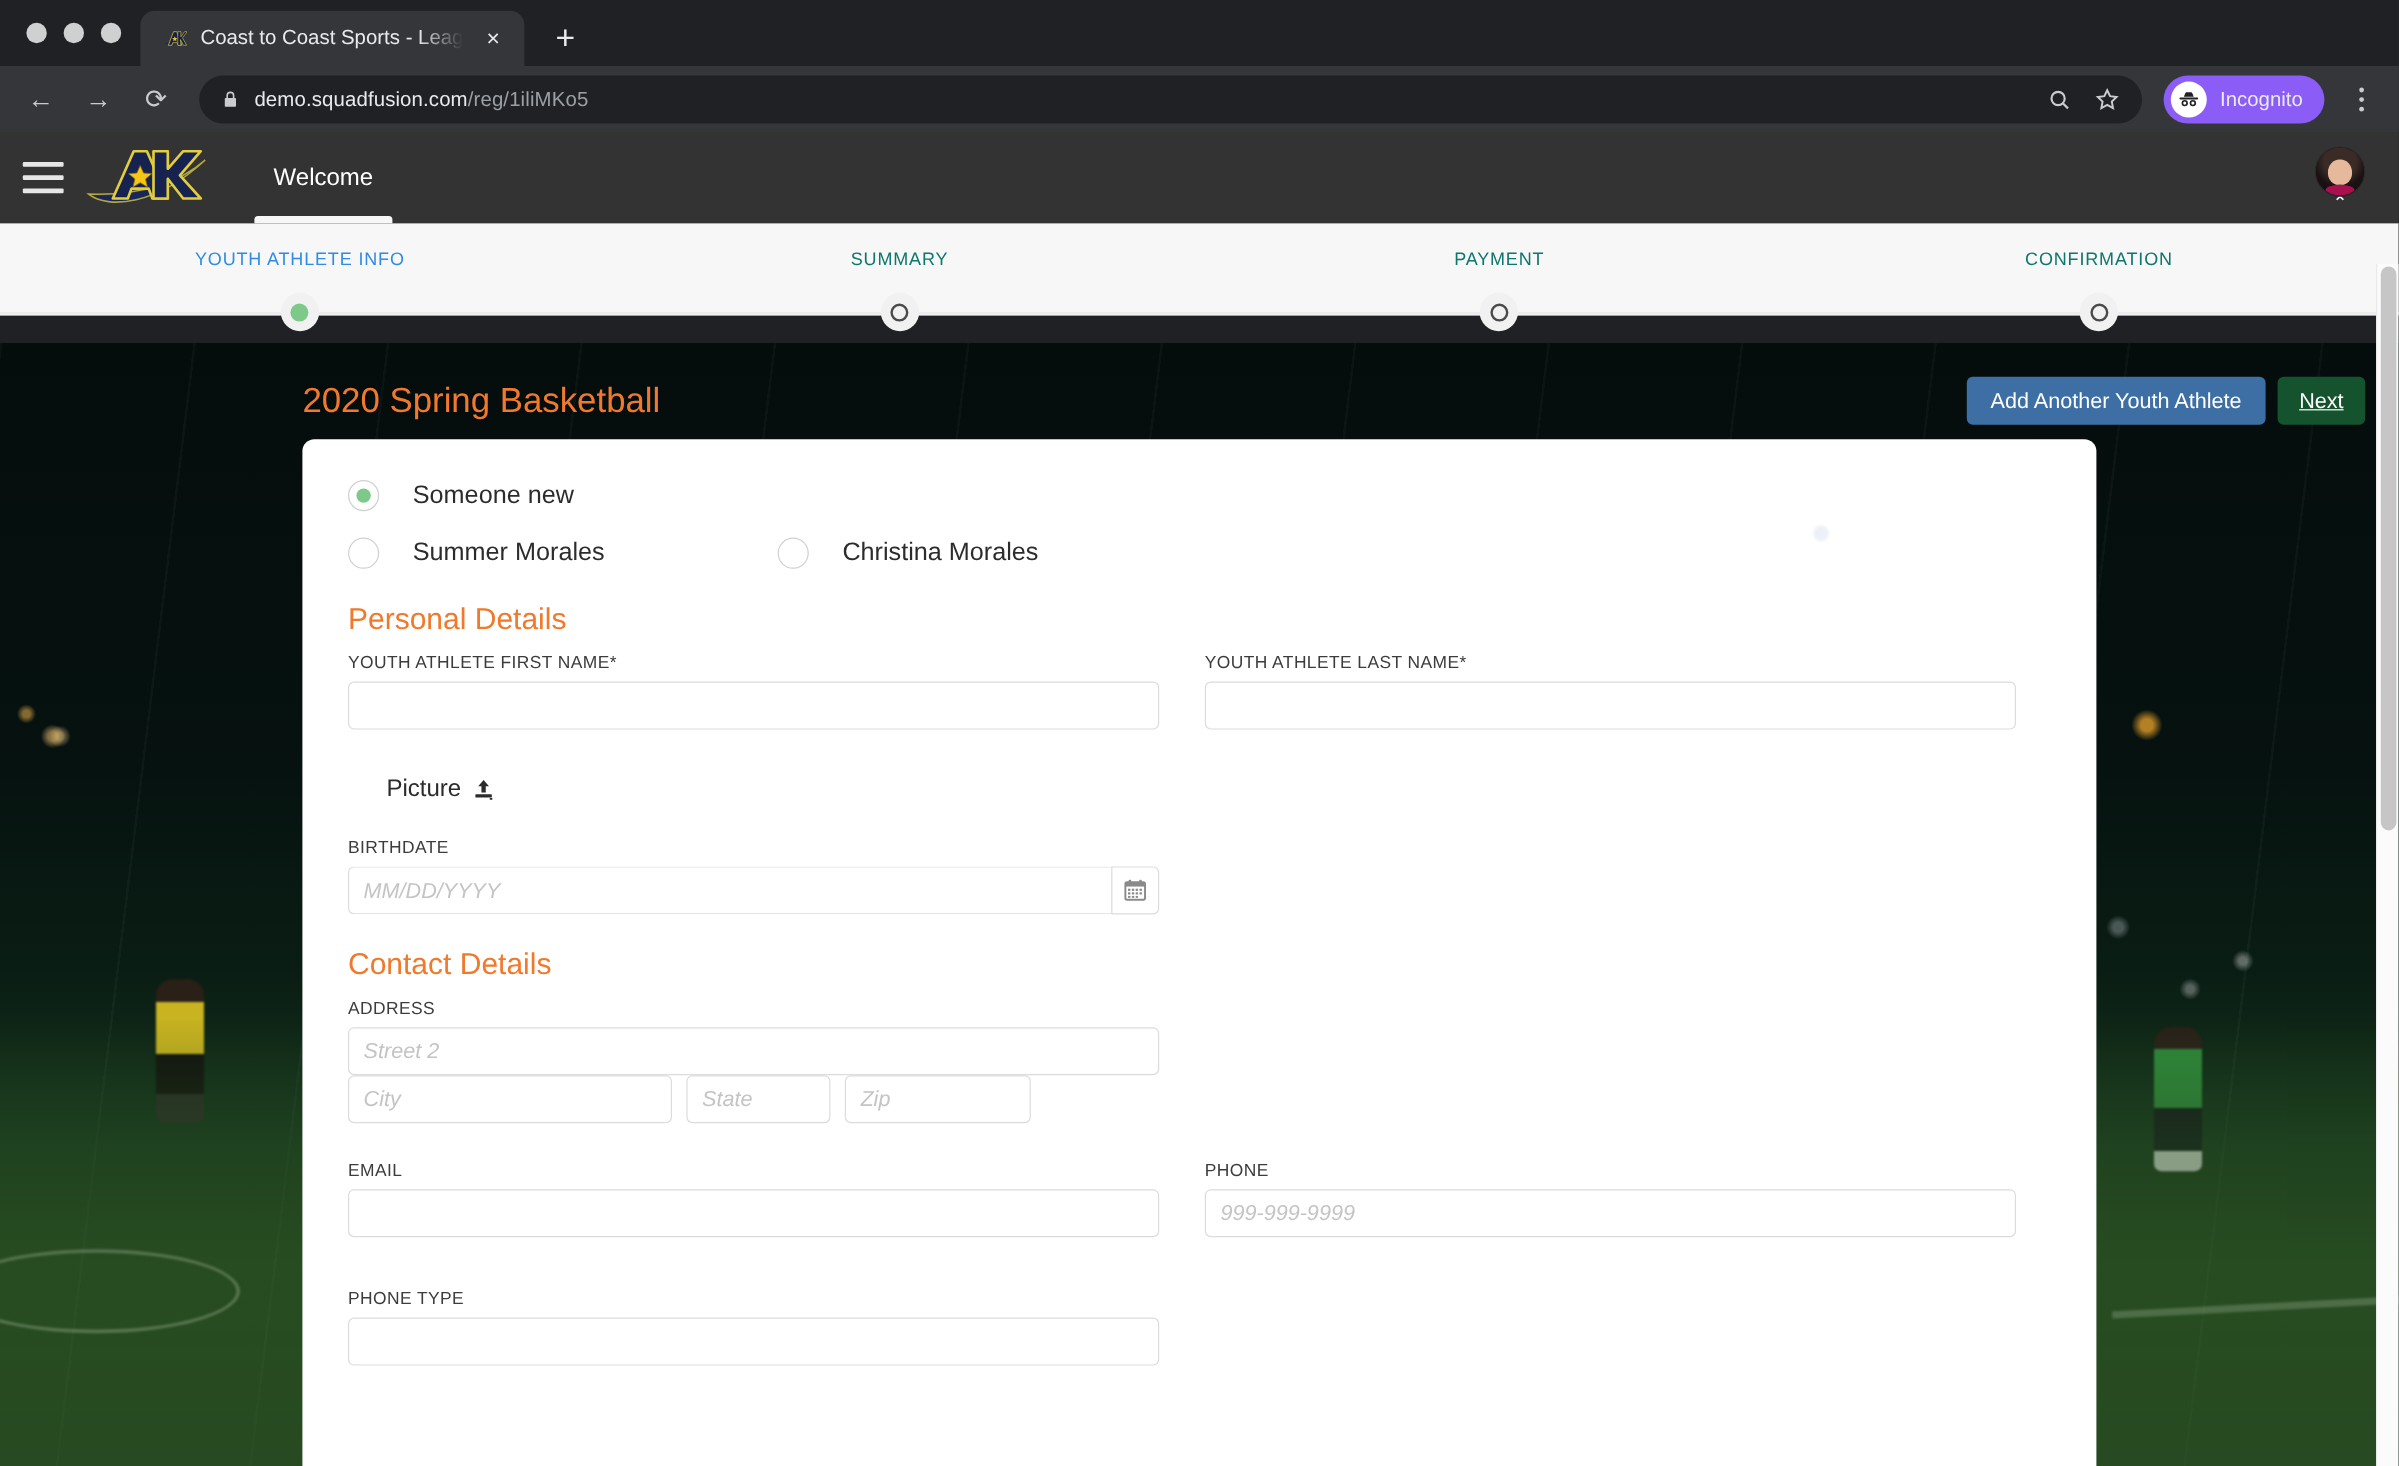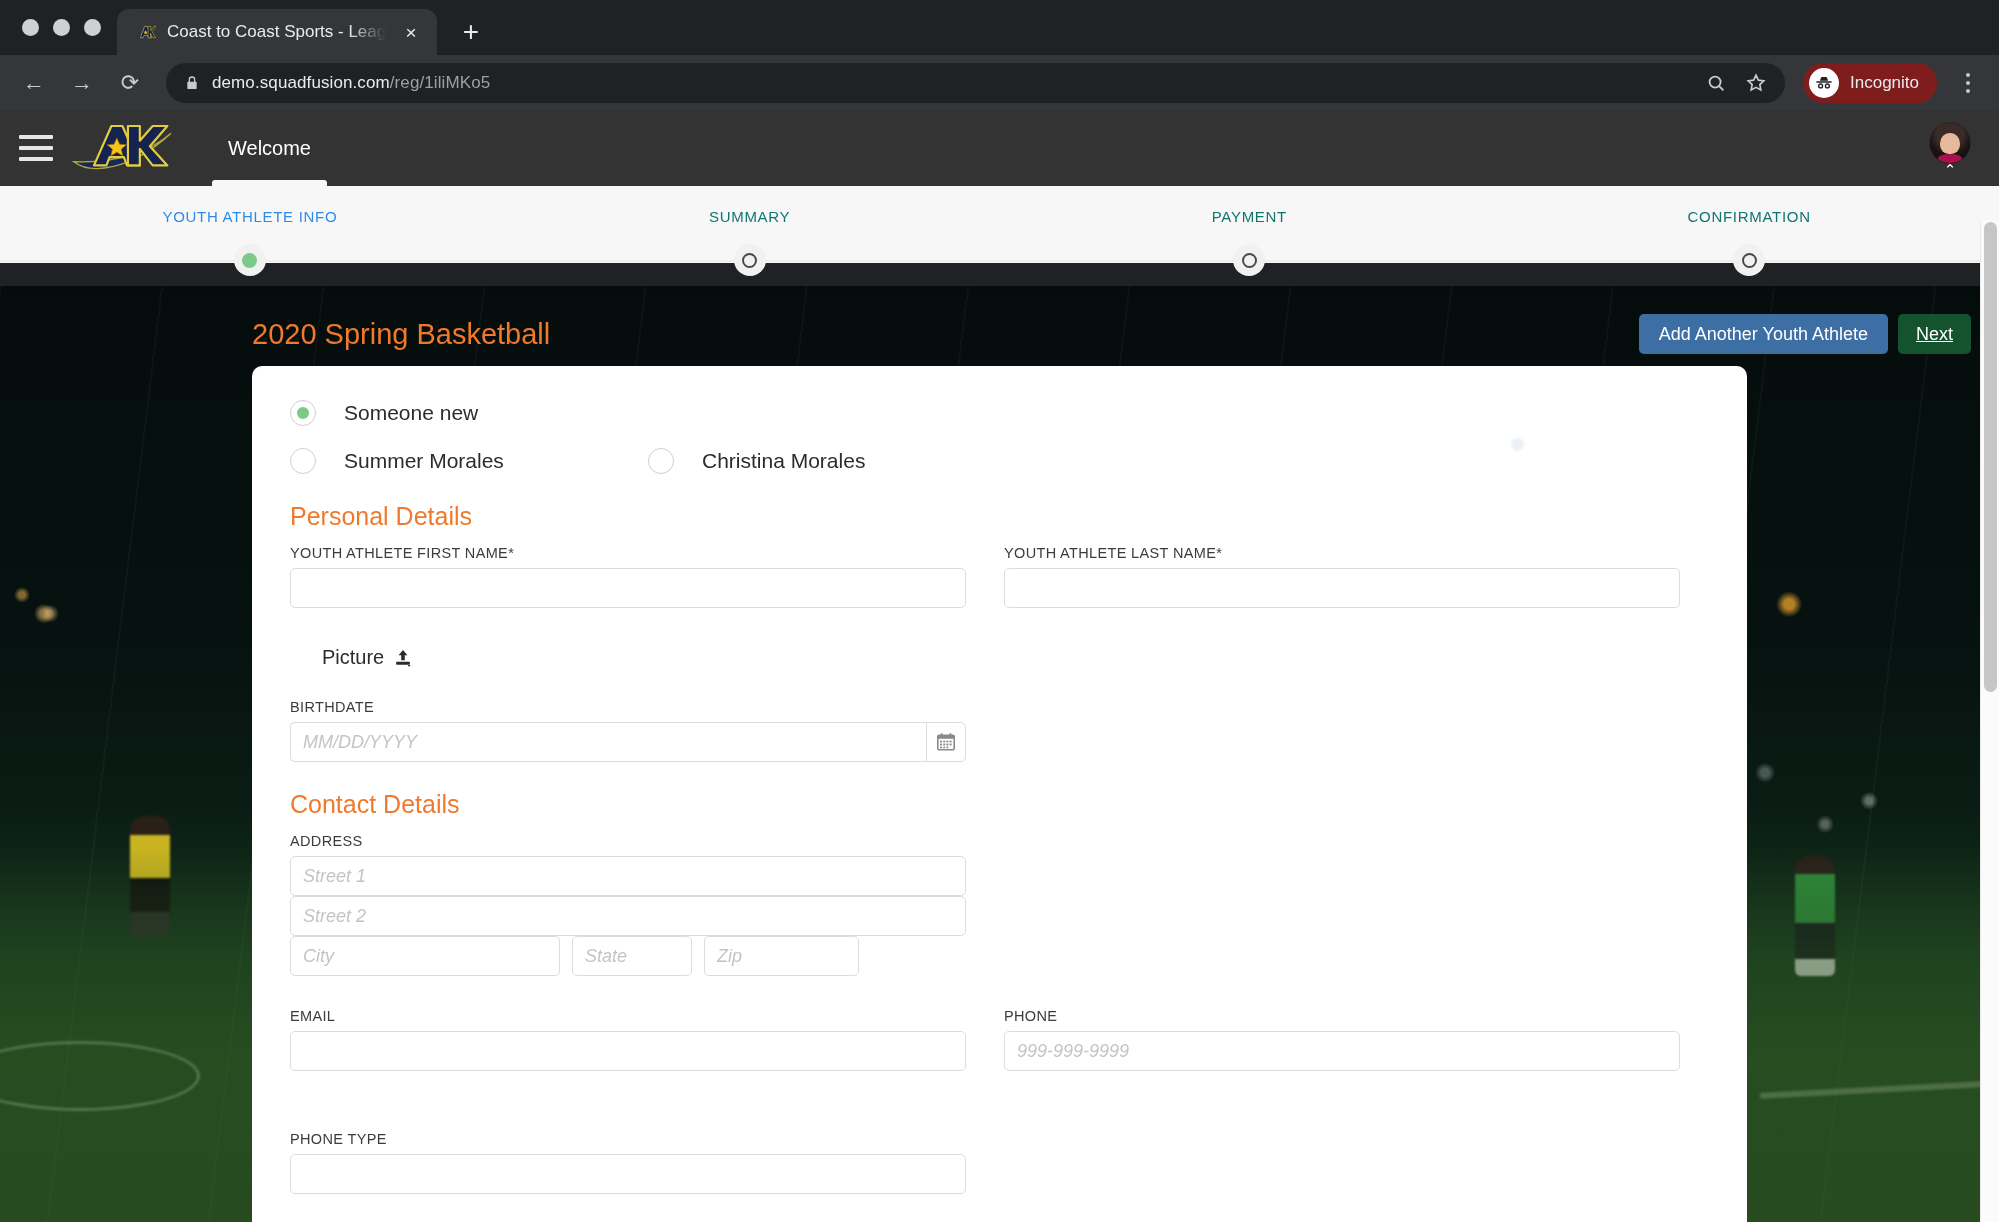--- a/index.html
+++ b/index.html
@@ -63,21 +63,21 @@
     flex: 1 1 auto; height: 40px; background: #202124;
     border-radius: 20px; display: flex; align-items: center;
     padding: 0 12px 0 18px; gap: 12px; margin-left: 8px;
   }
   .lock-icon { width: 16px; height: 16px; flex:0 0 16px; color: #c9cbcd; }
   .url-text { font-size: 17px; color: #9aa0a6; letter-spacing: .1px; white-space: nowrap; }
   .url-text b { color: #e8eaed; font-weight: 400; }
   .omni-right { margin-left: auto; display: flex; align-items: center; gap: 18px; padding-right: 6px;}
   .tb-icon { width: 22px; height: 22px; color: #c9cbcd; }
   .incognito-pill {
-    height: 40px; border-radius: 20px; background: #7f1d1d;
+    height: 40px; border-radius: 20px; background: #8b5cf6;
     display: flex; align-items: center; gap: 11px; padding: 0 18px 0 6px;
     margin-left: 10px;
   }
   .incog-avatar {
     width: 30px; height: 30px; border-radius: 50%; background: #fff;
     display: flex; align-items: center; justify-content: center;
   }
   .incog-label { color: #e8eaed; font-size: 17px; }
   .kebab {
     width: 34px; height: 40px; display:flex; flex-direction: column;
@@ -232,21 +232,21 @@
   }
   .cal-icon { width: 20px; height: 20px; color:#8a8a8a; }
 
   .addr-stack { width: 676px; display:flex; flex-direction: column; }
   .city-row { display:flex; gap: 12px; }
   .city-row .city { flex: 0 0 270px; }
   .city-row .state { flex: 0 0 120px; }
   .city-row .zip { flex: 0 0 155px; }
 
   .mt-email { margin-top: 32px; }
-  .mt-phonetype { margin-top: 60px; }
+  .mt-phonetype { margin-top: 44px; }
 
   
   .scrollbar {
     position: absolute; right: 0; top: 110px; width: 19px; bottom: 0;
     background: #fbfbfb; border-left: 1px solid #eaeaea; z-index: 20;
   }
   .scroll-thumb {
     position: absolute; left: 3px; top: 2px; width: 13px; height: 470px;
     background: #c6c6c6; border-radius: 7px;
   }
@@ -509,21 +509,20 @@
             </span>
           </button>
         </div>
       </div>
 
       <div class="section-title">Contact Details</div>
 
       <div class="addr-stack">
         <div>
           <div class="field-label">ADDRESS</div>
-          <input class="inp" type="text" placeholder="Street 1" style="">
         </div>
         <input class="inp" type="text" placeholder="Street 2" style="">
         <div class="city-row">
           <input class="inp city" type="text" placeholder="City" style="">
           <input class="inp state" type="text" placeholder="State" style="">
           <input class="inp zip" type="text" placeholder="Zip" style="">
         </div>
       </div>
 
       <div class="two-col mt-email">

